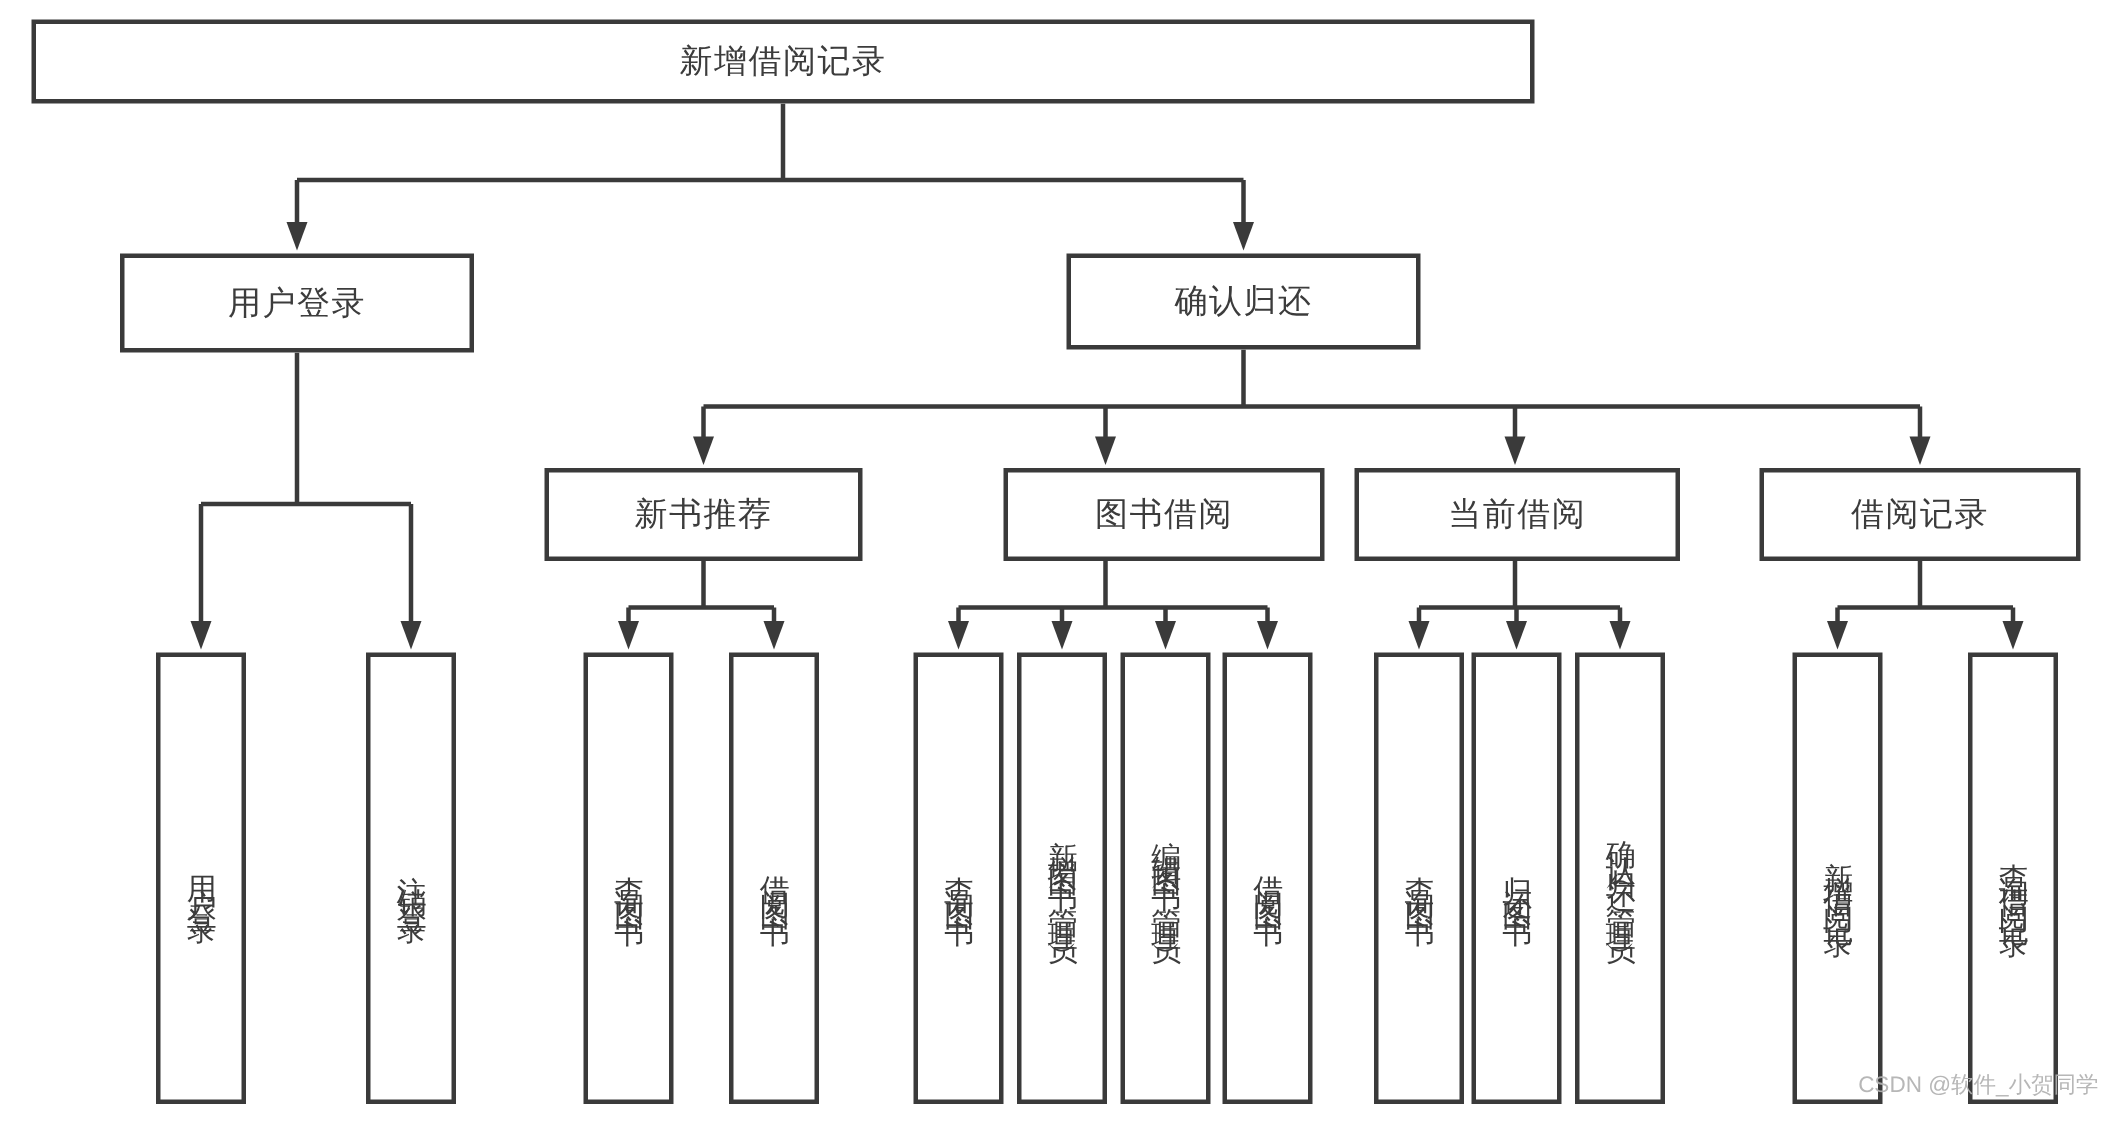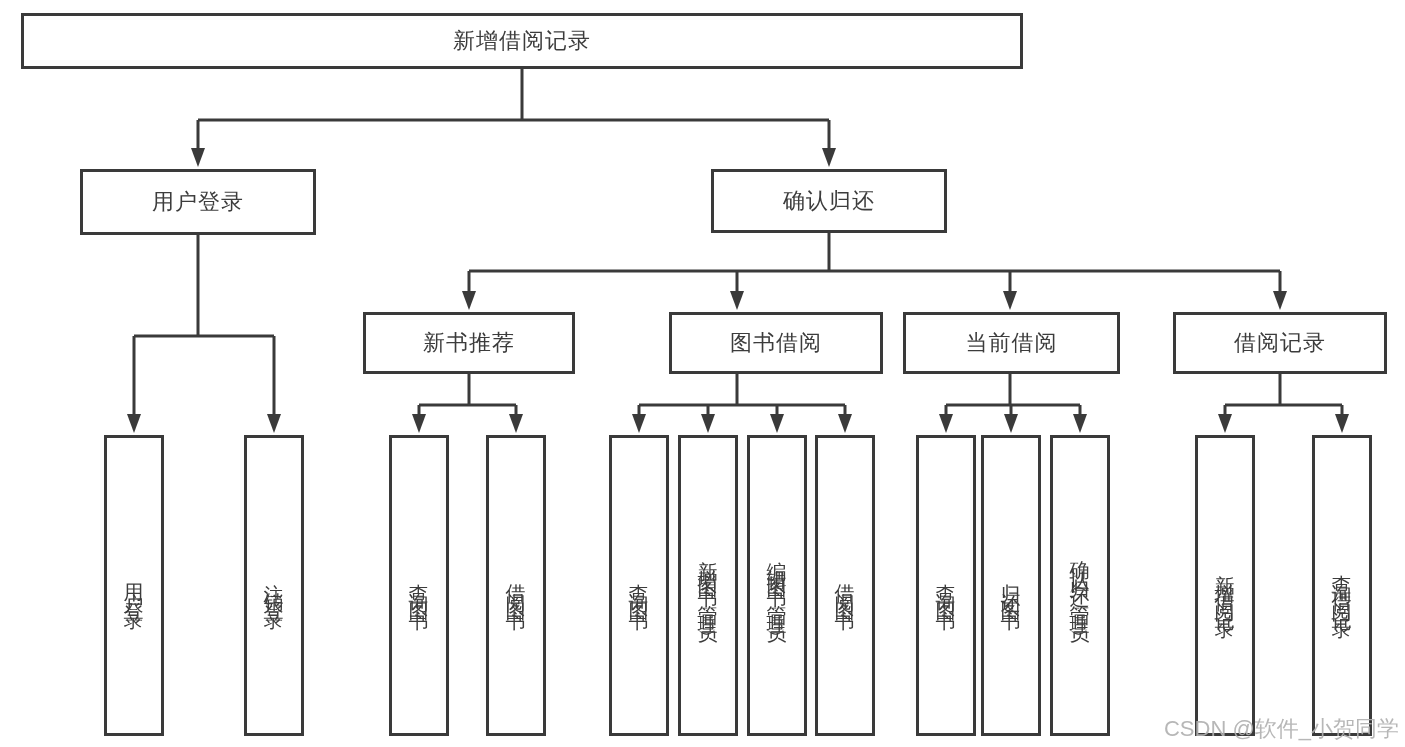--- a/index.html
+++ b/index.html
@@ -28,21 +28,21 @@
   .vtext {
     writing-mode:vertical-rl;
     text-orientation:mixed;
     font-size:20px;
     letter-spacing:9px;
     color:#3c3c3c;
     line-height:1;
   }
   .watermark {
     position:absolute; right:6px; top:714px;
-    font-size:22px; color:#b1b1b1; opacity:0.92;
+    font-size:15px; color:#b1b1b1; opacity:0.92;
     white-space:nowrap;
   }
 </style>
 </head>
 <body>
 
 <div class="stage">
 
   <svg class="connectors" width="1405" height="747" viewBox="0 0 1405 747">
 

